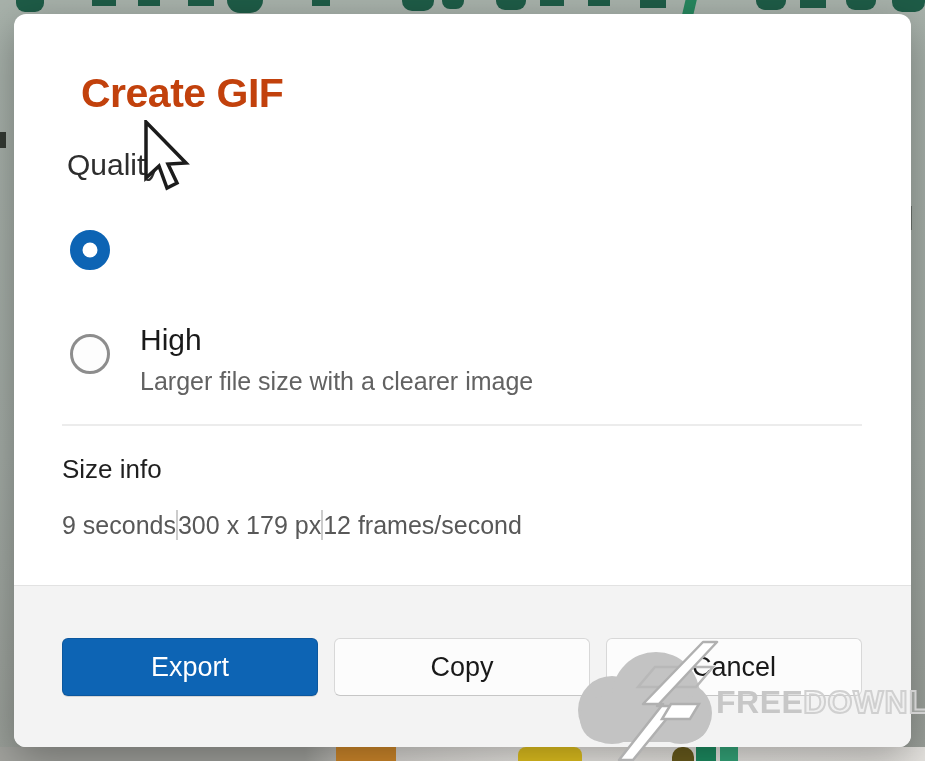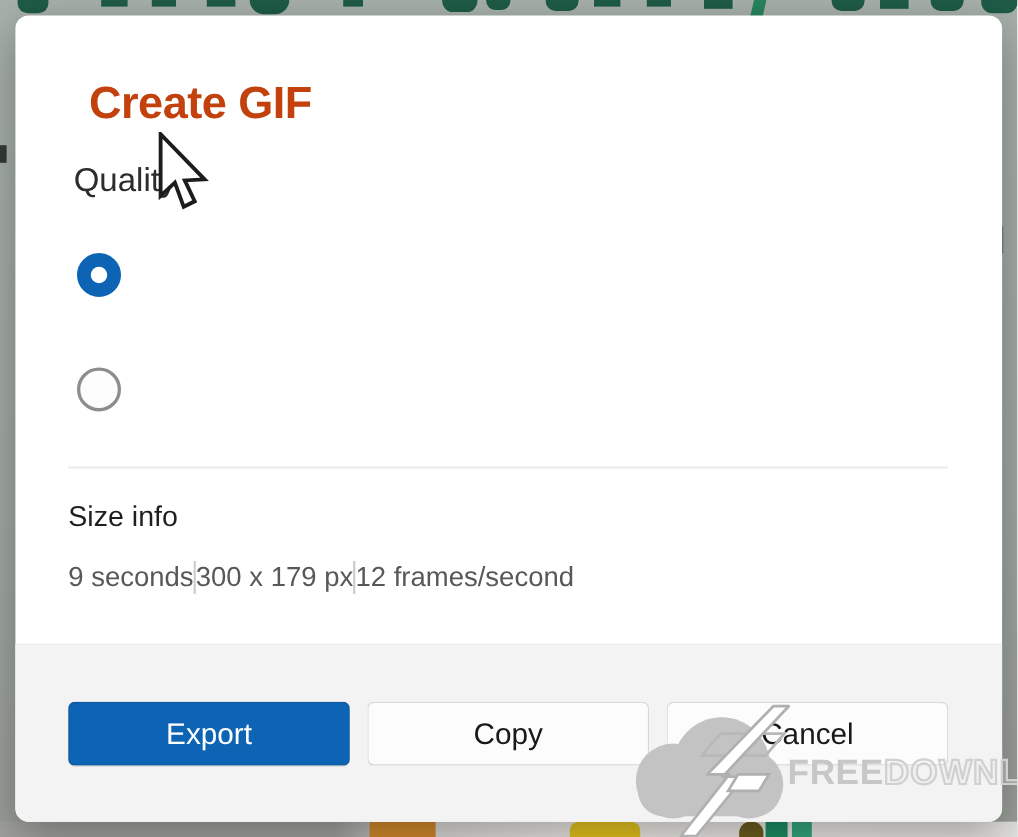--- a/index.html
+++ b/index.html
@@ -137,20 +137,24 @@
     <div class="dialog-title">Create GIF</div>
 
     <div class="quality-label">Quality</div>
 
     <div class="option-row low">
       <div class="radio selected"></div>
     </div>
 
     <div class="option-row high">
       <div class="radio"></div>
+      <div>
+        <div class="option-label">High</div>
+        <div class="option-desc">Larger file size with a clearer image</div>
+      </div>
     </div>
 
     <div class="divider"></div>
 
     <div class="sizeinfo-heading">Size info</div>
 
     <div class="sizeinfo-row">
       <span>9 seconds</span>
       <span class="vsep"></span>
       <span>300 x 179 px</span>

